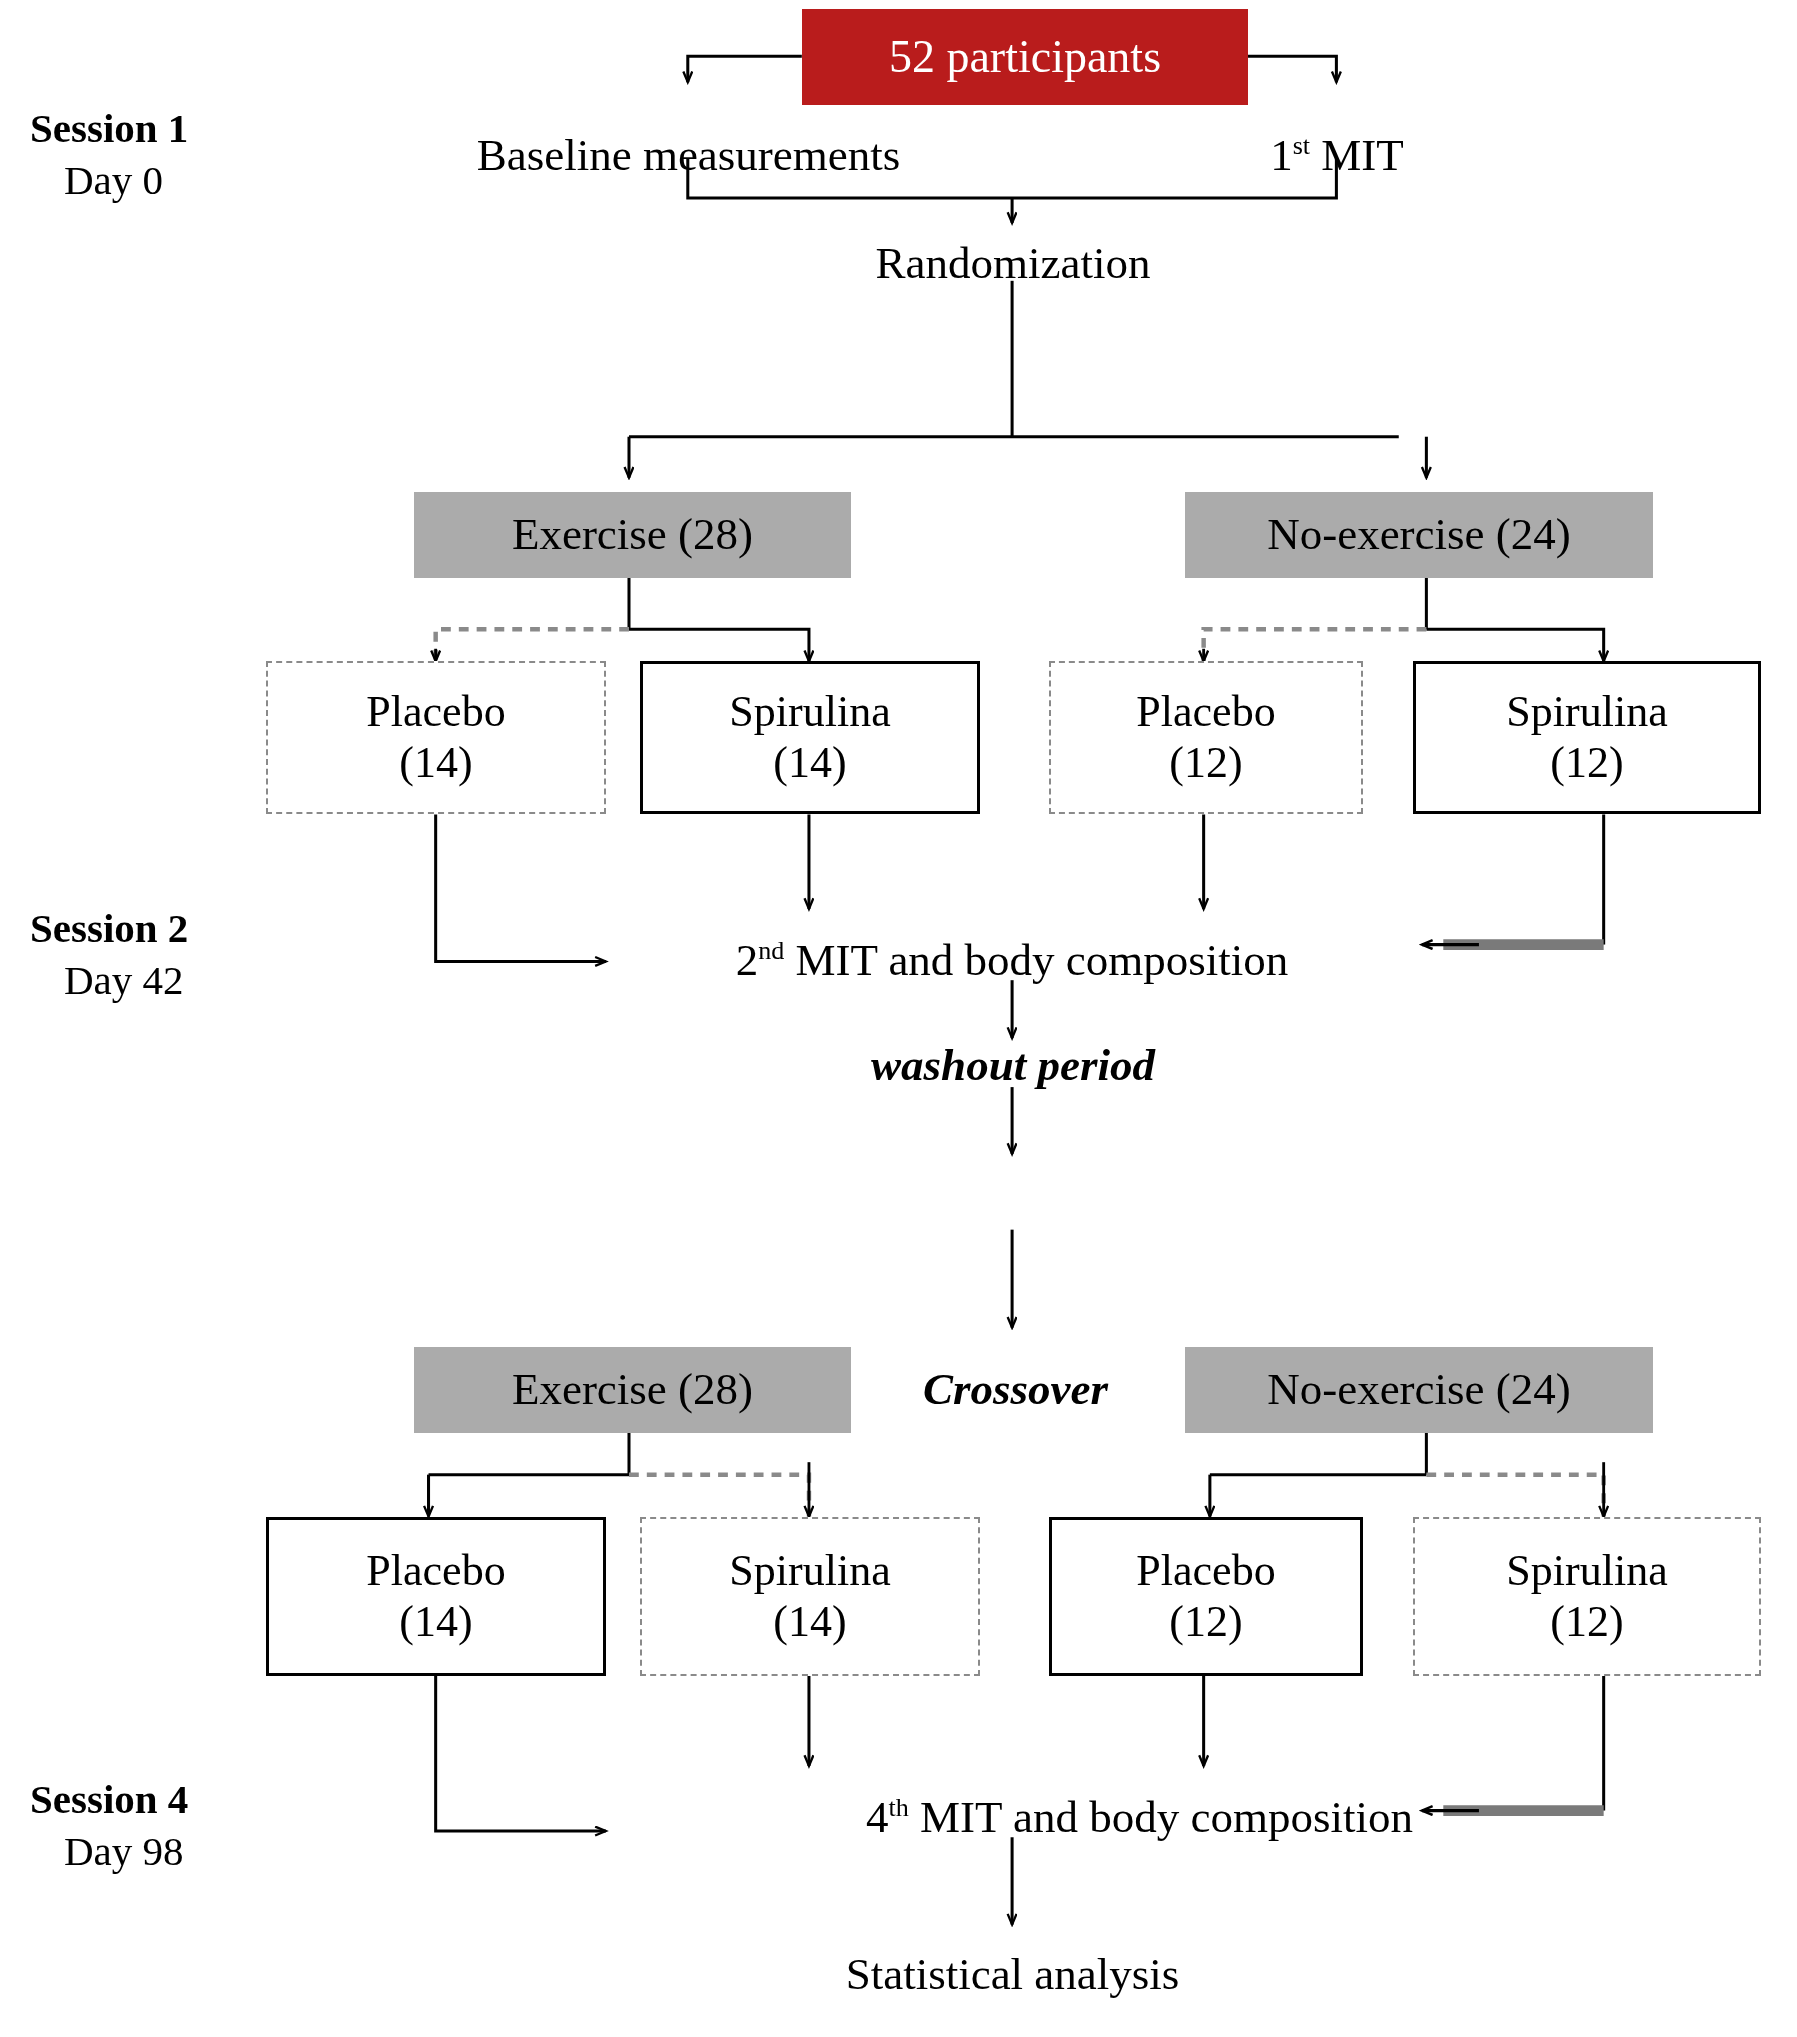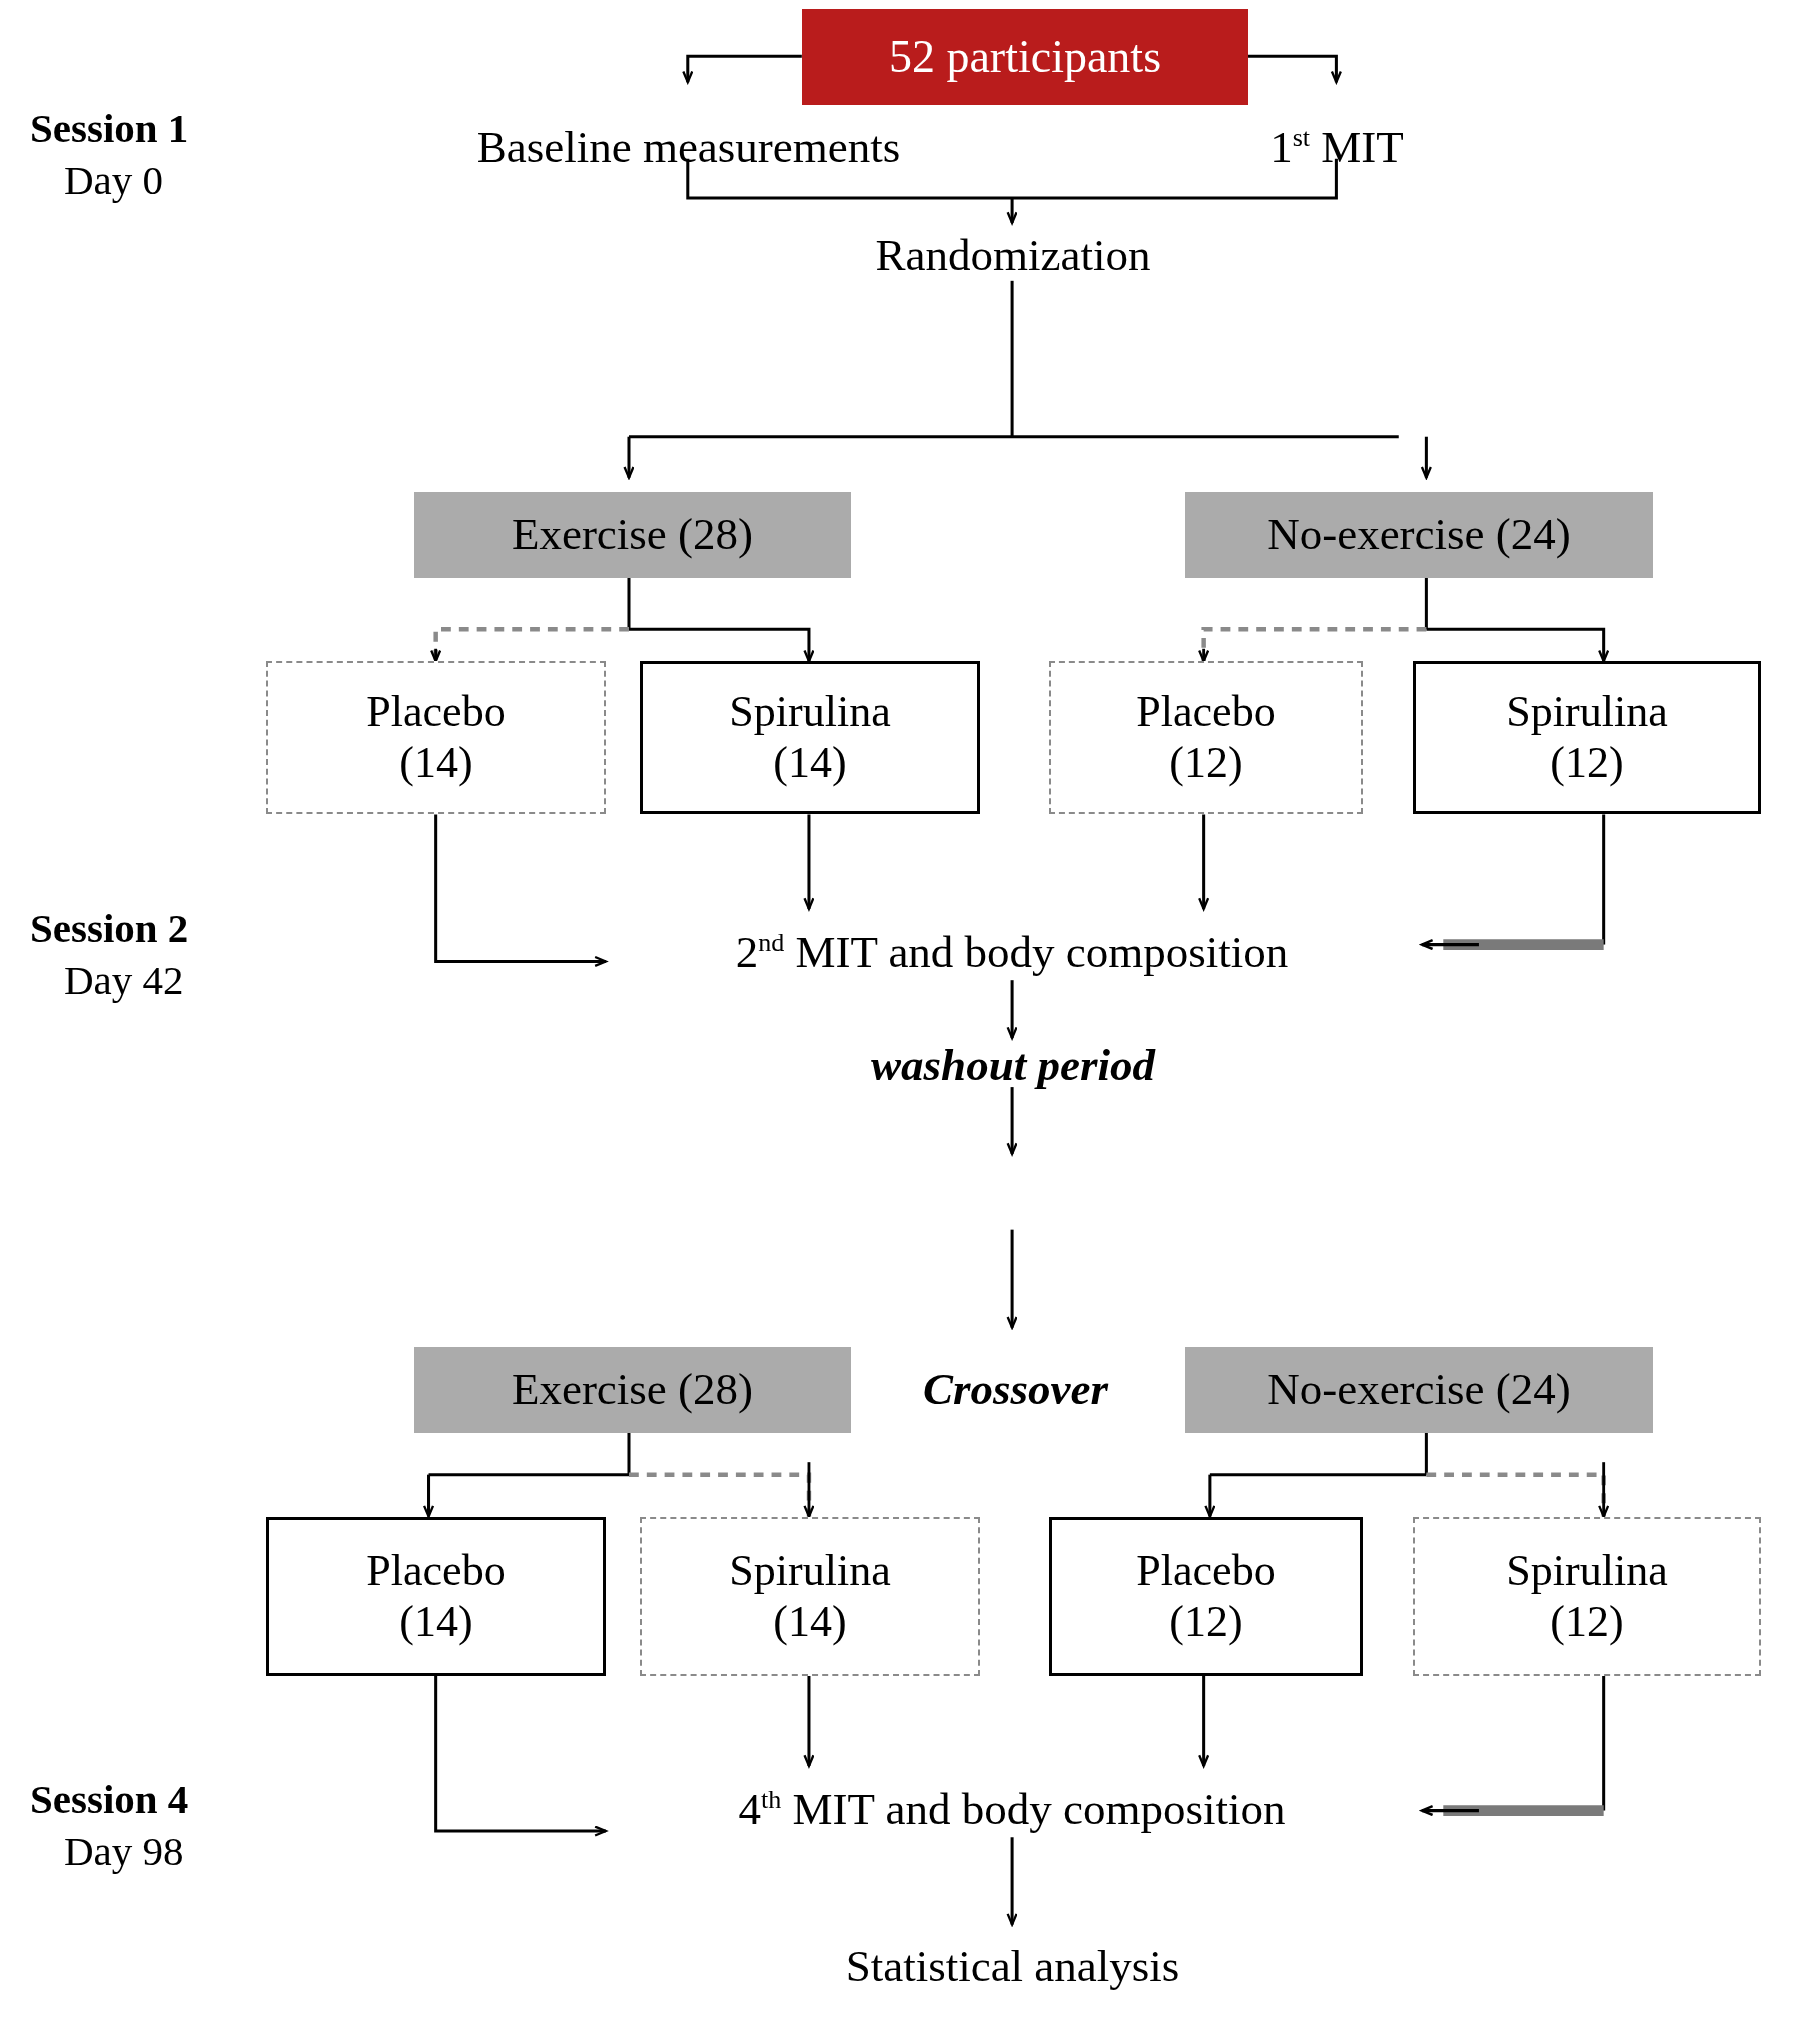--- a/index.html
+++ b/index.html
@@ -31,20 +31,21 @@
     box-sizing: border-box;
     display: flex;
     align-items: center;
     justify-content: center;
     text-align: center;
     line-height: 1.14;
   }
   .plain {
     font-size: 45px;
     white-space: nowrap;
+    margin-top: 8px;
   }
   .session-label {
     position: absolute;
     font-size: 41px;
     line-height: 1.28;
     text-align: left;
   }
   .session-label .s-title {
     display: block;
     font-weight: bold;
@@ -297,21 +298,21 @@
     </span>
   </div>
 
   <div class="node dashed-box" style="left:1413px; top:1517px; width:348px; height:159px;">
     <span class="boxlines">
       <span>Spirulina</span>
       <span>(12)</span>
     </span>
   </div>
 
-  <div class="node plain" style="left:611px; top:1784px; width:802px; height:52px;">
+  <div class="node plain" style="left:611px; top:1784px; width:802px; height:52px;justify-content:flex-end;">
     <span><span>4</span><sup>th</sup><span> MIT  and  body  composition</span></span>
   </div>
 
   <div class="node plain" style="left:745px; top:1941px; width:535px; height:52px;text-align:right;">
     <span>Statistical  analysis</span>
   </div>
 
 </div>
 
 

